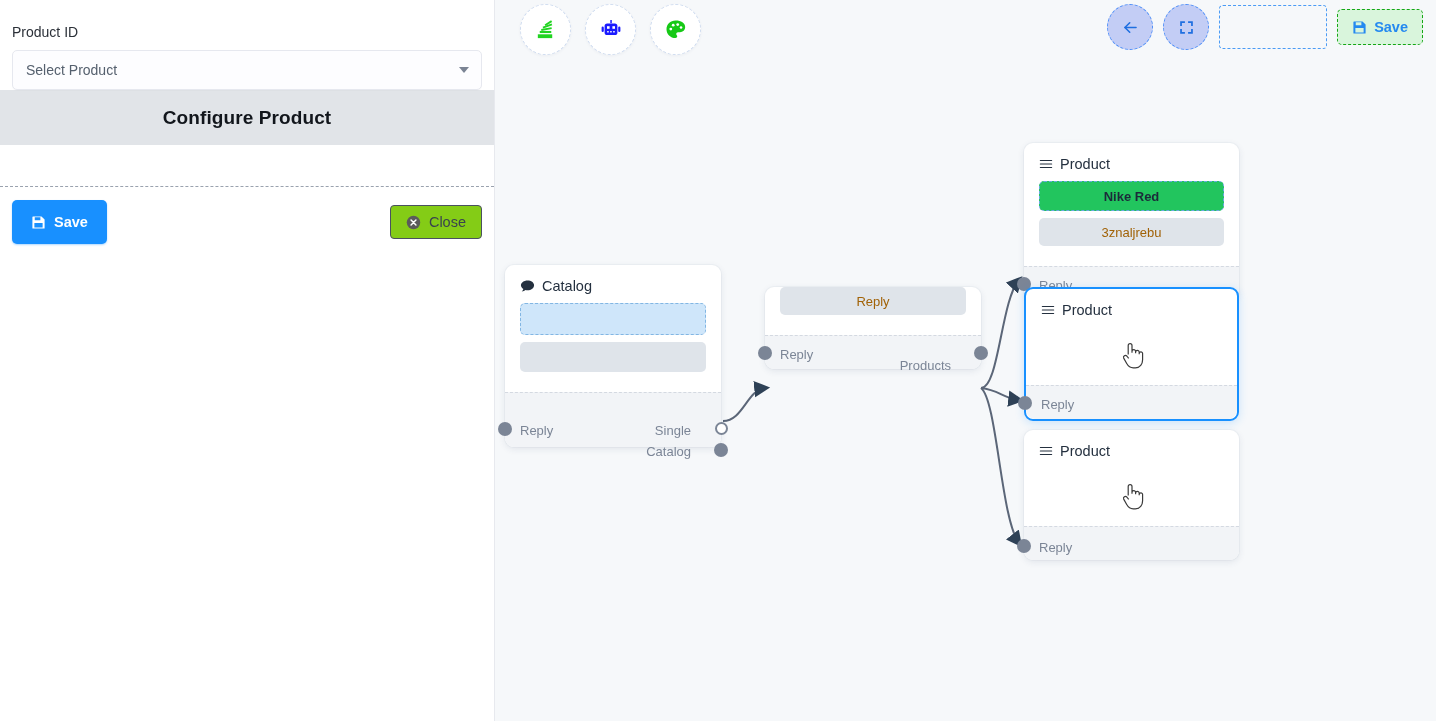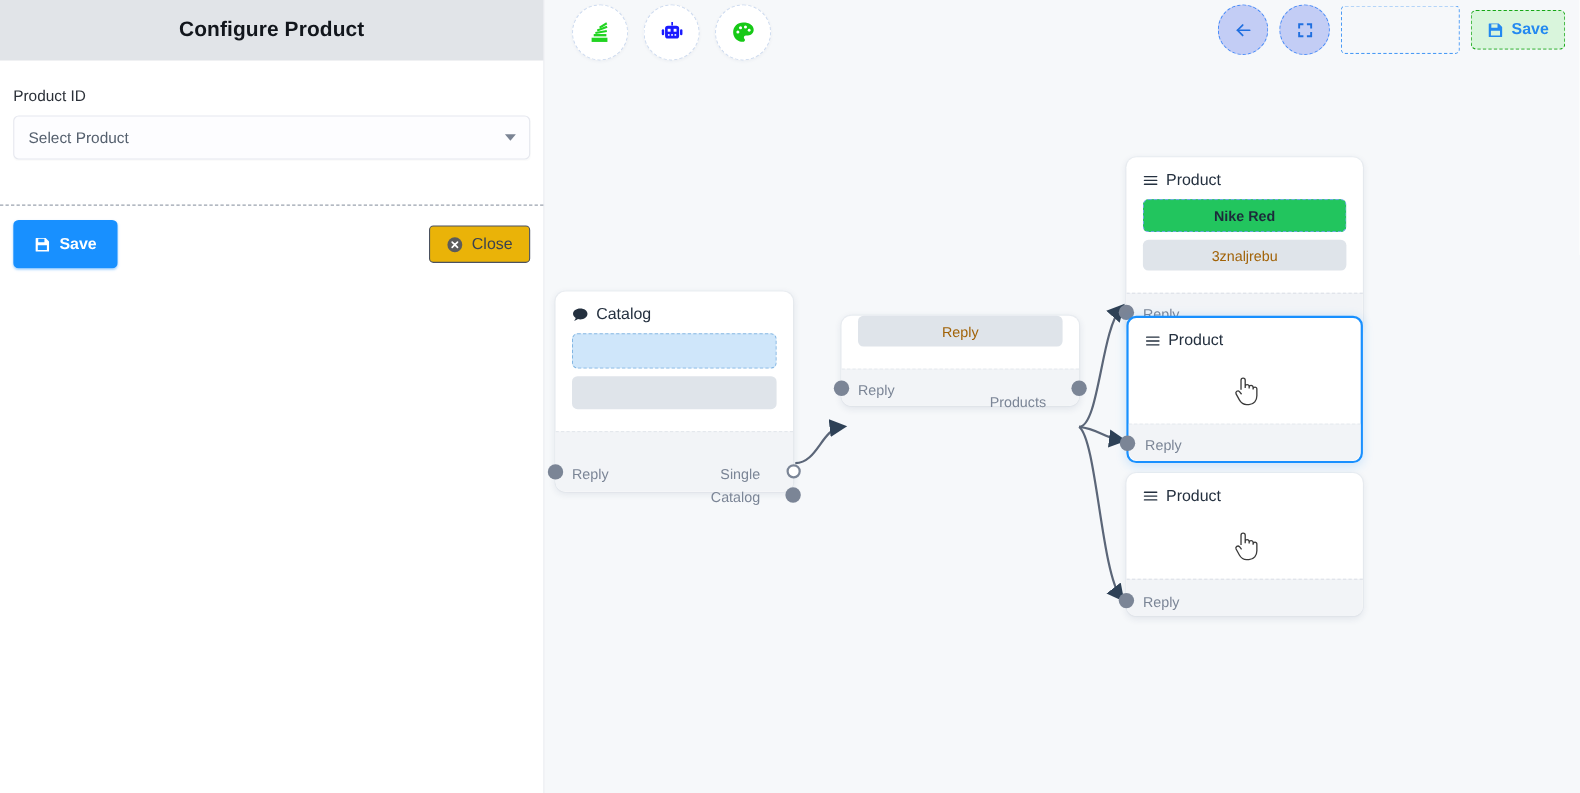--- a/index.html
+++ b/index.html
@@ -73,21 +73,21 @@
     border: 1px solid transparent;
     user-select: none;
   }
   .btn-primary {
     background: #1890ff; color: #ffffff;
     padding: 0 18px; height: 44px;
     font-weight: bold;
     box-shadow: 0 1px 2px rgba(24,144,255,.35);
   }
   .btn-ghost {
-    background: #eab308; color: #3a4250;
+    background: #84cc16; color: #3a4250;
     border: 1px solid #4a5160;
     padding: 0 15px; height: 34px;
     border-radius: 4px;
   }
   .ico { display: inline-flex; align-items: center; }
 
   
   #canvas {
     position: absolute; left: 495px; top: 0;
     width: 941px; height: 721px;
@@ -215,31 +215,31 @@
   
   svg { display: block; }
 </style>
 </head>
 <body>
 
 <div id="app">
 
   <aside id="side-panel">
 
-    <div id="panel-header">
-      <div class="title">Configure Product</div>
-    </div>
-
     <div id="panel-body">
       <label class="field-label">Product ID</label>
 
       <div class="select-box">
         <span class="placeholder">Select Product</span>
         <span class="select-caret"></span>
       </div>
+    </div>
+
+    <div id="panel-header">
+      <div class="title">Configure Product</div>
     </div>
 
     <div id="panel-divider"></div>
 
     <div id="panel-actions">
       <button class="btn btn-primary">
         <span class="ico">
           <svg width="15" height="15" viewBox="0 0 16 16" fill="#ffffff">
             <path d="M2 1.5h9.2L14.5 4.8V14a.5.5 0 0 1-.5.5H2a.5.5 0 0 1-.5-.5V2a.5.5 0 0 1 .5-.5zm2 .8v3.2h6V2.3H4zm-.4 6.2v4.7h8.8V8.5H3.6z"></path>
           </svg>

